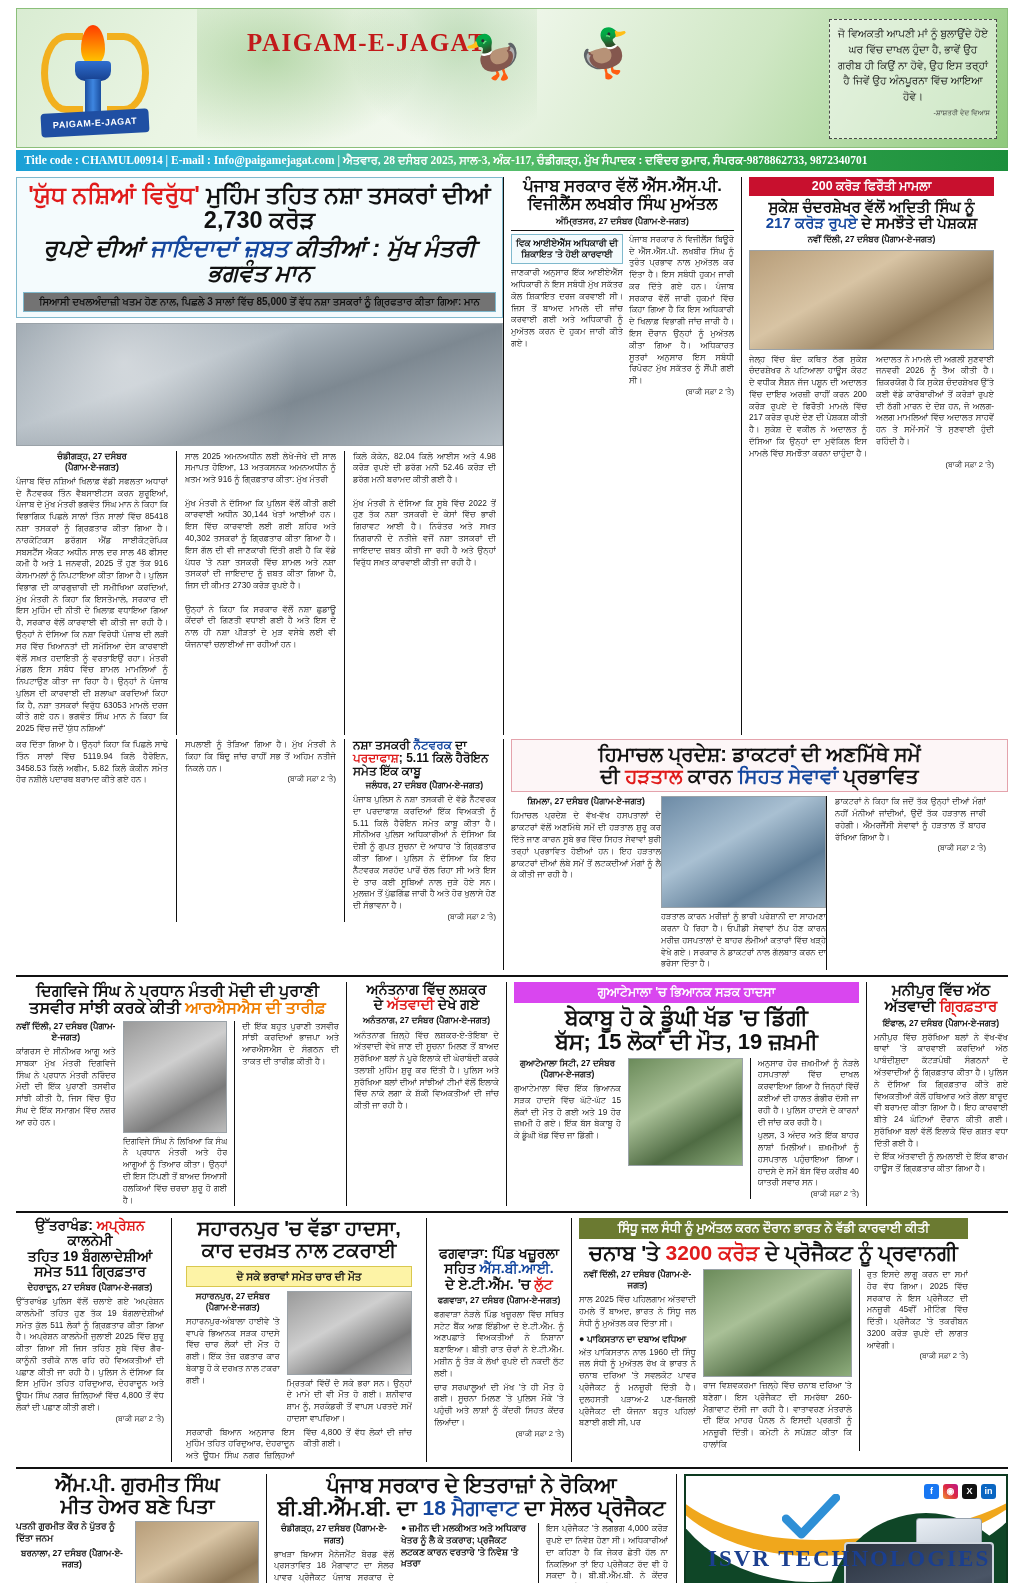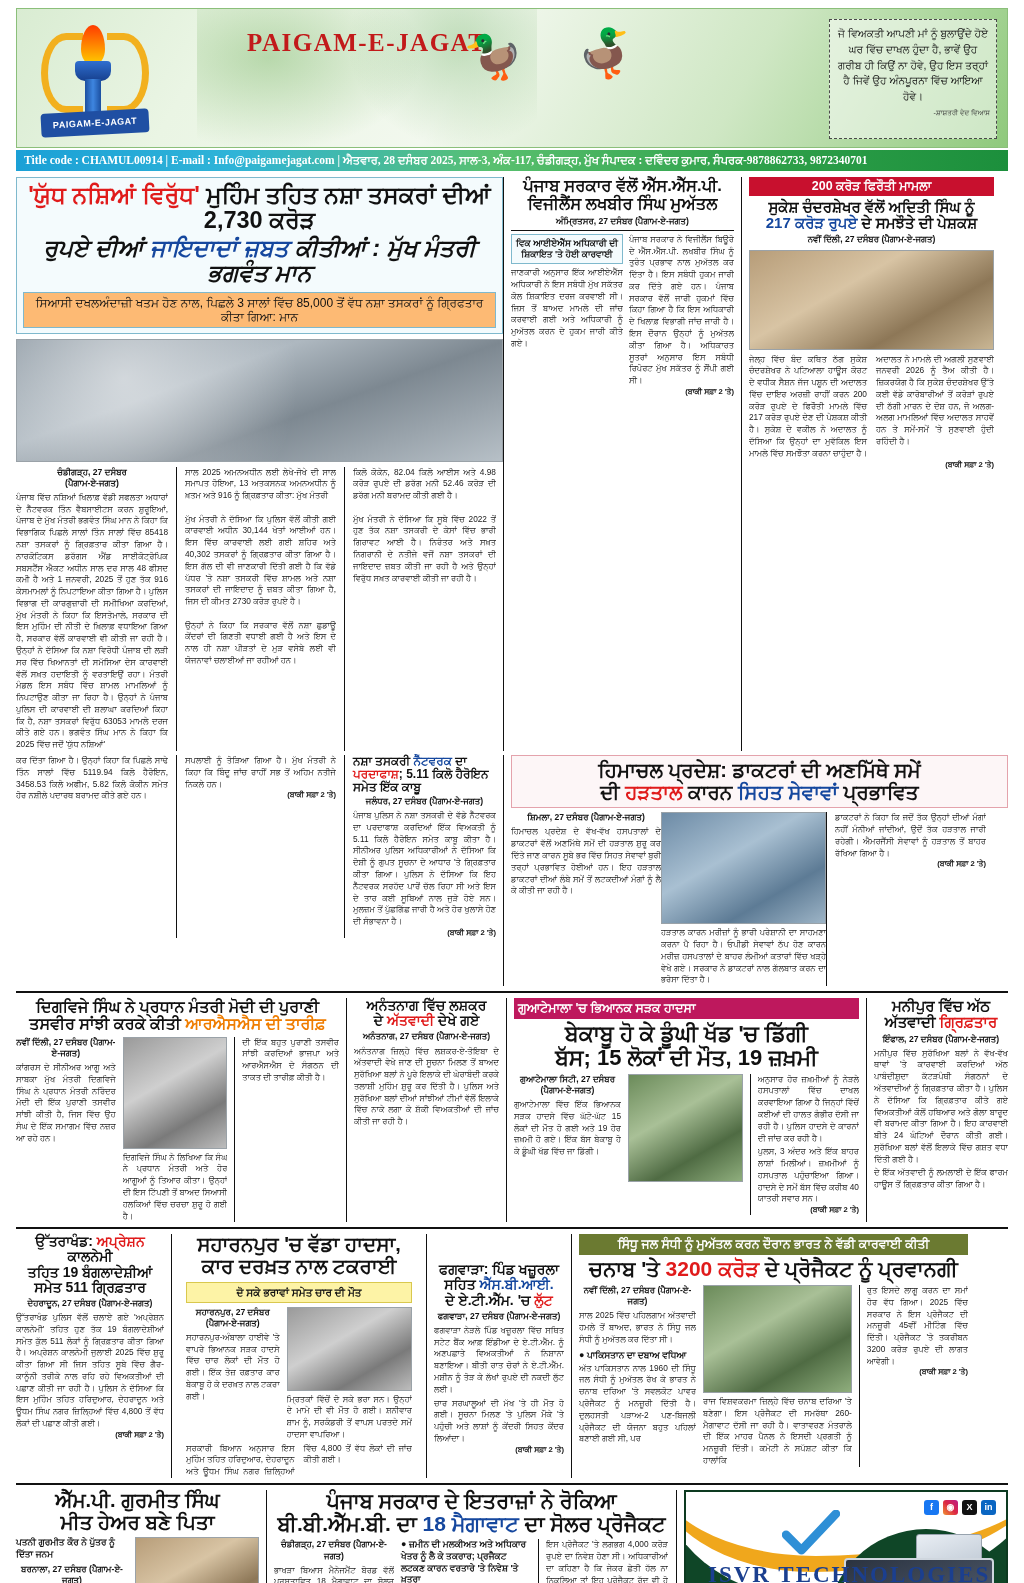--- a/index.html
+++ b/index.html
@@ -56,44 +56,44 @@
     background:linear-gradient(90deg,#1ba0d6 0%,#2fb4d8 22%,#59c06f 48%,#2fa14a 74%,#1c8f3c 100%);
     color:#fff; font-size:11.5px; font-weight:bold; line-height:21px;
     padding:0 8px; white-space:nowrap; overflow:hidden;
     font-family:"Liberation Serif", serif;}
 
   
   .rule{border-top:1px solid #111; margin:5px 0;}
   .body-col{font-size:8.3px; line-height:1.42; text-align:justify; color:#1a1a1a;
     font-family:"Liberation Sans", sans-serif; hyphens:auto; overflow:hidden;}
   .dateline{font-size:8.6px; font-weight:bold; text-align:center; line-height:1.3; margin-bottom:3px;}
-  .contd{font-size:7.6px; font-weight:bold; text-align:right;}
+  .contd{font-size:7.6px; font-weight:normal; text-align:right;}
   .photo{background:#c9cfd4; position:relative; overflow:hidden; border:1px solid #9aa2a8;}
   .photo::after{content:""; position:absolute; inset:0;
     background:
       radial-gradient(circle at 22% 32%, rgba(255,255,255,.5), rgba(0,0,0,0) 45%),
       linear-gradient(160deg,#8d99a3 0%,#aeb8c0 35%,#7d8891 60%,#b7c0c7 100%);}
   .photo.warm::after{background:linear-gradient(150deg,#b79d79 0%,#d8c4a4 38%,#8d7757 70%,#c9b694 100%);}
   .photo.cool::after{background:linear-gradient(150deg,#6d8ba6 0%,#a9c0d2 40%,#5d7b95 72%,#9db4c6 100%);}
   .photo.green::after{background:linear-gradient(150deg,#6b8b5a 0%,#a9c097 38%,#4f6b43 70%,#8fae7d 100%);}
   .photo.grey::after{background:linear-gradient(150deg,#9a9a9a 0%,#cfcfcf 40%,#7a7a7a 72%,#bdbdbd 100%);}
 
   
   .hl{font-weight:bold; line-height:1.08; color:#111;}
   .hl .red{color:#e01b1b;}
   .hl .blue{color:#15479e;}
   .hl .orange{color:#ef7d00;}
   .kicker-red{background:#c8102e; color:#fff; text-align:center; font-weight:bold;
     font-size:12.5px; padding:2px 4px;}
-  .kicker-navy{background:#be185d; color:#fff; text-align:left; font-weight:bold;
+  .kicker-navy{background:#d946ef; color:#fff; text-align:center; font-weight:bold;
     font-size:12.5px; padding:3px 4px;}
   .kicker-olive{background:#6b7a31; color:#fff; text-align:center; font-weight:bold;
     font-size:12.5px; padding:3px 4px;}
-  .subhead-strip{background:#fdba74; border:1px solid #7fb9cd; text-align:center;
-    font-weight:normal; font-size:12px; padding:3px 4px;}
+  .subhead-strip{background:#737373; border:1px solid #7fb9cd; text-align:center;
+    font-weight:bold; font-size:10px; padding:3px 4px;}
   .subhead-yellow{background:#fdf3a6; border:1px solid #d9c84e; text-align:center;
     font-weight:bold; font-size:10.5px; padding:3px 4px;}
   .boxpanel{border:1px solid #7fb9cd; background:#f4fbfd; padding:4px;}
   .pinkbox{border:1px solid #e4a3ac; background:#fdf6f7; padding:4px;}
 
   .cols2{column-count:2; column-gap:9px;}
 
   
   .row{display:flex;}
   .vline{border-left:1px solid #111;}

